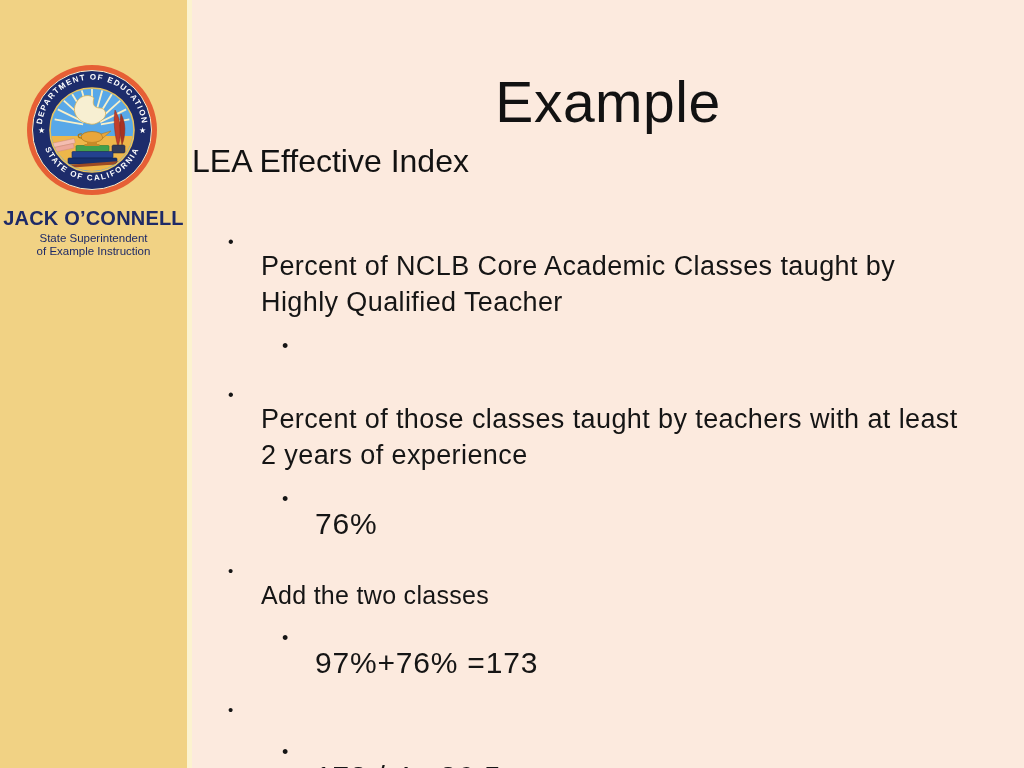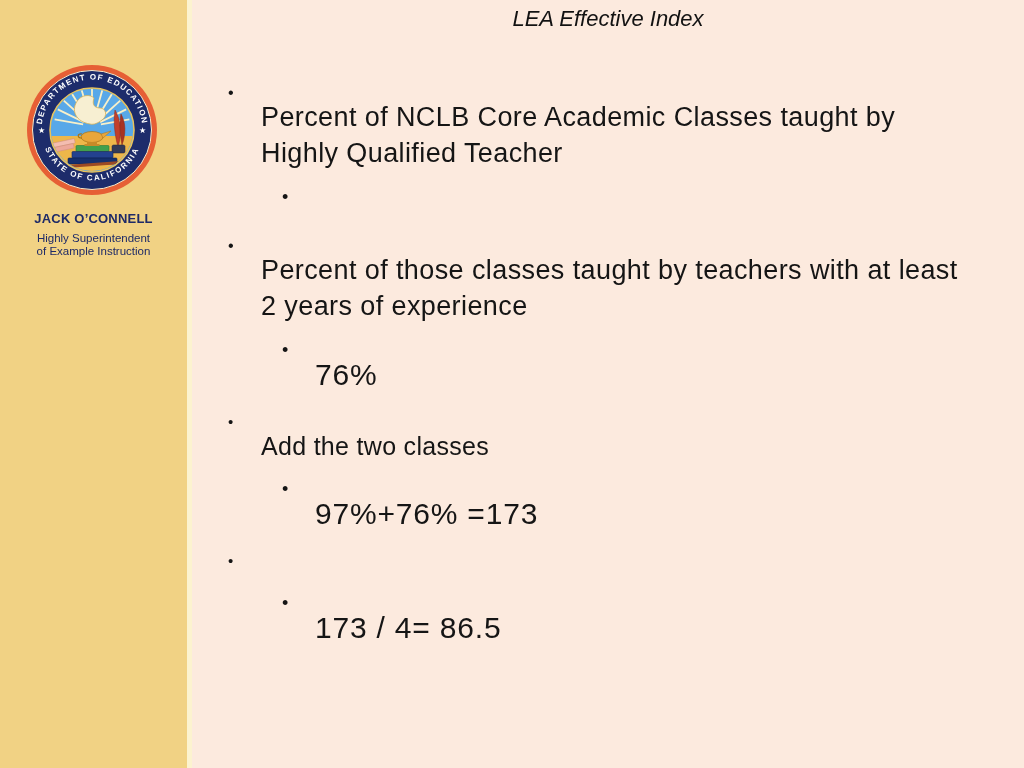--- a/index.html
+++ b/index.html
@@ -23,40 +23,39 @@
   }
   .seal {
     position: absolute; left: 26px; top: 64px;
     width: 132px; height: 132px;
   }
   .official-block {
     position: absolute; top: 209px; left: 0; width: 187px;
     text-align: center; color: #1e2a67;
   }
   .official-name {
-    font-size: 13px; font-weight: bold; letter-spacing: 0.2px;
+    font-size: 20px; font-weight: bold; letter-spacing: 0.2px;
     line-height: 19px;
   }
   .official-title {
     font-size: 11.5px; line-height: 12.8px;
   }
   .official-title.first { margin-top: 4px; }
   .content {
     position: absolute; left: 192px; top: 0; right: 0;
   }
   .title {
     margin: 68px 0 0; text-align: center;
     font-size: 57px; font-weight: 400; color: #121212;
     line-height: 1.2; letter-spacing: 0.5px;
   }
   .subtitle {
-    margin: 6px 0 0; text-align: center;
-    font-size: 22px; font-weight: 400; color: #121212;
+    margin: 6px 0 0; text-align: left;
+    font-size: 32px; font-weight: 400; color: #121212;
     line-height: 1.2;
-    font-style: italic;
   }
   .bullets {
     list-style: none; margin: 42px 0 0; padding: 0;
     color: #151515;
   }
   .item { display: flex; }
   .item-text { white-space: pre-line; margin-top: 25px; }
   .bullet { flex: none; width: 33px; font-size: 0.60em; }
   .l1 { margin-left: 36px; }
   .l2 { margin-left: 90px; }
@@ -139,28 +138,29 @@
       </text>
       <text font-size="8" font-weight="bold" fill="#ffffff" letter-spacing="1.6">
         <textPath href="#arcBottom" startOffset="50%" text-anchor="middle">STATE OF CALIFORNIA</textPath>
       </text>
       <text x="-50.5" y="3" font-size="8" fill="#ffffff" text-anchor="middle">★</text>
       <text x="50.5" y="3" font-size="8" fill="#ffffff" text-anchor="middle">★</text>
     </svg>
 
     <div class="official-block">
       <div class="official-name">JACK O’CONNELL</div>
-      <div class="official-title first">Highly Superintendent</div>
+      <div class="official-title first">State Superintendent</div>
       <div class="official-title">of Example Instruction</div>
     </div>
   </aside>
 
   <div class="divider"></div>
 
   <main class="content">
+    <h1 class="title">Example</h1>
     <h2 class="subtitle">LEA Effective Index</h2>
 
     <ul class="bullets">
       <li class="item l1 md">
         <span class="bullet">•</span>
         <span class="item-text">Percent of NCLB Core Academic Classes taught by
 Highly Qualified Teacher</span>
       </li>
       <li class="item l2 lg">
         <span class="bullet">•</span>

